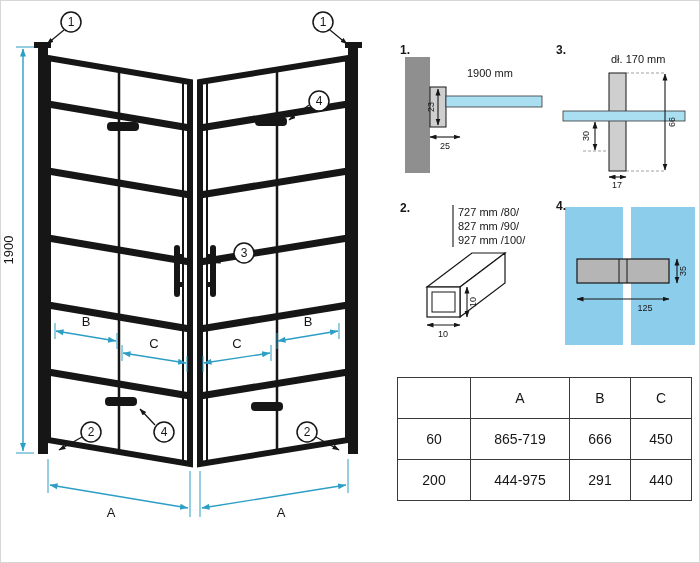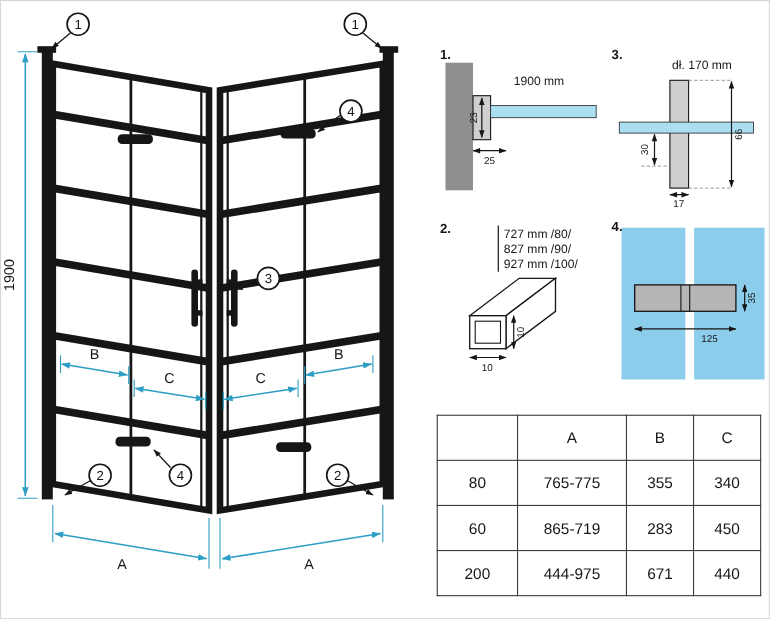--- a/index.html
+++ b/index.html
@@ -328,34 +328,28 @@
   <div class="tbl-wrap">
     <table>
       <tbody>
           <tr>
         <td class="c0"></td>
         <td class="c1">A</td>
         <td class="c2">B</td>
         <td class="c3">C</td>
       </tr>
       <tr>
-        <td class="c0">80</td>
-        <td class="c1">765-775</td>
-        <td class="c2">355</td>
-        <td class="c3">340</td>
-      </tr>
-      <tr>
         <td class="c0">60</td>
         <td class="c1">865-719</td>
-        <td class="c2">283</td>
+        <td class="c2">666</td>
         <td class="c3">450</td>
       </tr>
       <tr>
         <td class="c0">200</td>
         <td class="c1">444-975</td>
-        <td class="c2">671</td>
+        <td class="c2">291</td>
         <td class="c3">440</td>
       </tr>
     </tbody>
       </table>
   </div>
 
 </div>
 
 </body></html>

